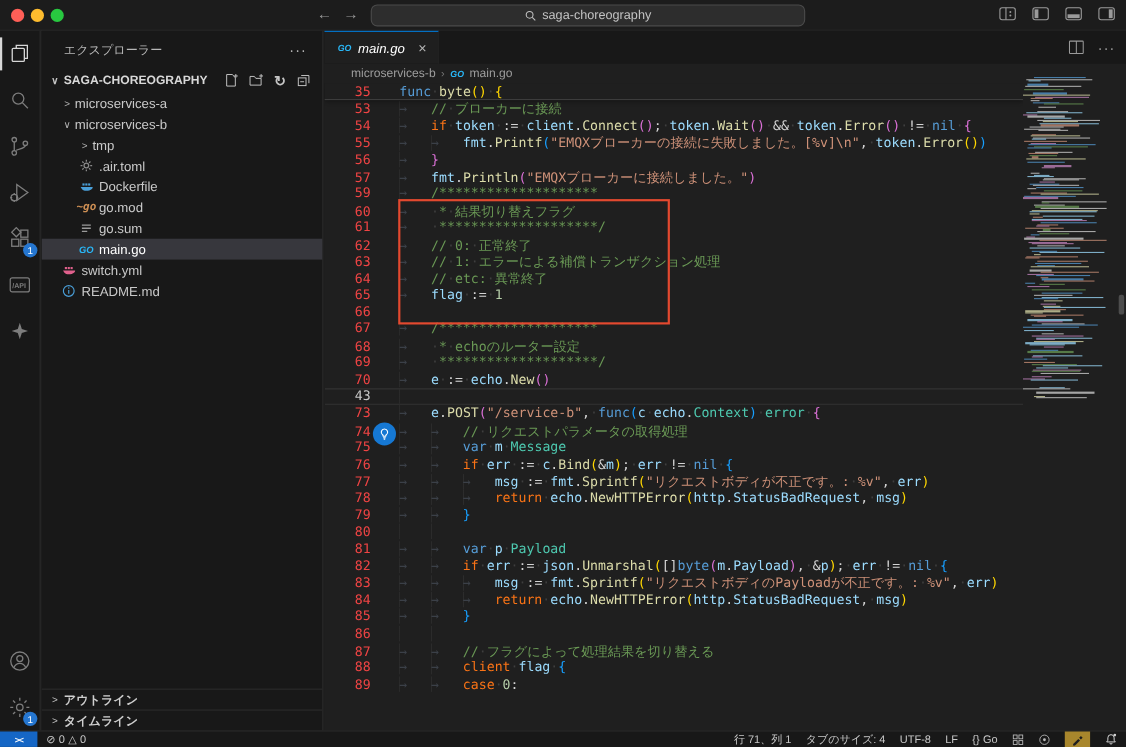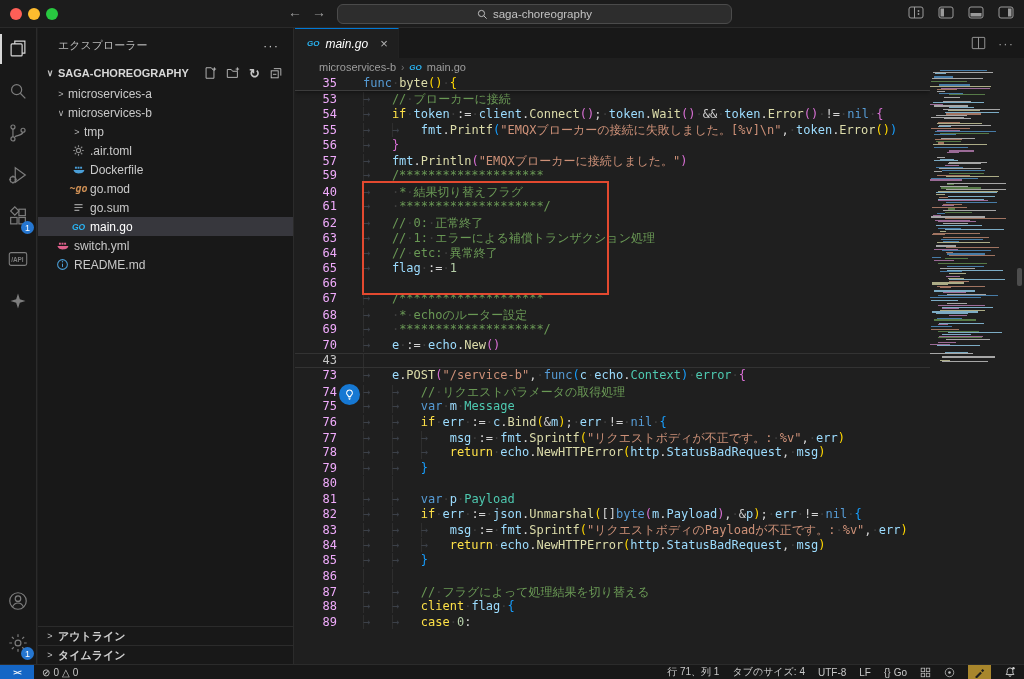--- a/index.html
+++ b/index.html
@@ -54,29 +54,29 @@
     border-top:1.5px solid #0078d4;border-right:1px solid #222;color:#fff;font-size:12px;
     font-style:italic;cursor:pointer;}
   .tab .close{font-style:normal;color:#b5b5b5;margin-left:6px;font-size:13px;}
   .ed-acts{position:absolute;right:10px;top:0;height:30px;display:flex;gap:12px;align-items:center;color:#9a9a9a;}
   .crumbs{height:18px;display:flex;align-items:center;gap:5px;padding-left:24px;font-size:11px;color:#9d9d9d;}
   .crumbs .sep{color:#767676;font-size:10px;}
   .goico{font-size:8px;font-weight:bold;font-style:italic;color:#29b6f6;letter-spacing:0;}
 
   .codewrap{position:absolute;top:48px;left:0;right:94px;bottom:0;overflow:hidden;}
   .cl{height:15.4px;line-height:15.4px;white-space:pre;font:12px "DejaVu Sans Mono", monospace;position:relative;}
-  .cl .num{display:inline-block;width:42px;text-align:right;color:#f0abfc;margin-right:26px;font-style:normal;}
+  .cl .num{display:inline-block;width:42px;text-align:right;color:#ef4444;margin-right:26px;font-style:normal;}
   .cl.cur{box-shadow:inset 0 1px 0 #333333, inset 0 -1px 0 #333333;}
   .cl.cur .num{color:#c6c6c6;}
   .sticky{border-bottom:1px solid #3c3c3c;box-shadow:0 2px 4px rgba(0,0,0,.35);background:#1f1f1f;position:relative;z-index:3;}
   .ind{display:inline-block;width:4ch;color:#3b4048;
     background:linear-gradient(90deg,#2e2e2e 1px,transparent 1px);}
   .ind.bk{color:transparent;}
   .wsdot{color:#3e3e3e;}
-  .tk-kw{color:#569cd6;} .tk-ctrl{color:#fde047;} .tk-fn{color:#dcdcaa;}
+  .tk-kw{color:#569cd6;} .tk-ctrl{color:#f97316;} .tk-fn{color:#dcdcaa;}
   .tk-v{color:#9cdcfe;} .tk-s{color:#ce9178;} .tk-n{color:#b5cea8;}
   .tk-c{color:#6a9955;} .tk-p{color:#d4d4d4;} .tk-t{color:#4ec9b0;}
   .tk-b1{color:#ffd700;} .tk-b2{color:#da70d6;} .tk-b3{color:#179fff;}
 
   .minimap{position:absolute;top:42px;right:10px;width:84px;height:300px;overflow:hidden;cursor:pointer;}
   .scrollthumb{position:absolute;right:2px;top:240px;width:5px;height:18px;background:#4d4d4d;border-radius:2px;}
 
   
   .annotation{position:absolute;left:362px;top:181px;width:247px;height:114px;
     border:2px solid #e3492f;z-index:5;pointer-events:none;}
@@ -340,21 +340,21 @@
       <div id="sticky-holder">
           <div class="cl sticky"><span class="num">35</span><span class="tk-kw">func</span><span class="wsdot">·</span><span class="tk-fn">byte</span><span class="tk-b1">()</span><span class="wsdot">·</span><span class="tk-b1">{</span></div>
         </div>
       <div id="lines-holder">
           <div class="cl"><span class="num">53</span><span class="ind">→</span><span class="tk-c">//</span><span class="wsdot">·</span><span class="tk-c">ブローカーに接続</span></div>
           <div class="cl"><span class="num">54</span><span class="ind">→</span><span class="tk-ctrl">if</span><span class="wsdot">·</span><span class="tk-v">token</span><span class="wsdot">·</span><span class="tk-p">:=</span><span class="wsdot">·</span><span class="tk-v">client</span><span class="tk-p">.</span><span class="tk-fn">Connect</span><span class="tk-b2">()</span><span class="tk-p">;</span><span class="wsdot">·</span><span class="tk-v">token</span><span class="tk-p">.</span><span class="tk-fn">Wait</span><span class="tk-b2">()</span><span class="wsdot">·</span><span class="tk-p">&amp;&amp;</span><span class="wsdot">·</span><span class="tk-v">token</span><span class="tk-p">.</span><span class="tk-fn">Error</span><span class="tk-b2">()</span><span class="wsdot">·</span><span class="tk-p">!=</span><span class="wsdot">·</span><span class="tk-kw">nil</span><span class="wsdot">·</span><span class="tk-b2">{</span></div>
           <div class="cl"><span class="num">55</span><span class="ind">→</span><span class="ind">→</span><span class="tk-v">fmt</span><span class="tk-p">.</span><span class="tk-fn">Printf</span><span class="tk-b3">(</span><span class="tk-s">"EMQXブローカーの接続に失敗しました。[%v]\n"</span><span class="tk-p">,</span><span class="wsdot">·</span><span class="tk-v">token</span><span class="tk-p">.</span><span class="tk-fn">Error</span><span class="tk-b1">()</span><span class="tk-b3">)</span></div>
           <div class="cl"><span class="num">56</span><span class="ind">→</span><span class="tk-b2">}</span></div>
           <div class="cl"><span class="num">57</span><span class="ind">→</span><span class="tk-v">fmt</span><span class="tk-p">.</span><span class="tk-fn">Println</span><span class="tk-b2">(</span><span class="tk-s">"EMQXブローカーに接続しました。"</span><span class="tk-b2">)</span></div>
           <div class="cl"><span class="num">59</span><span class="ind">→</span><span class="tk-c">/********************</span></div>
-          <div class="cl"><span class="num">40</span><span class="ind">→</span><span class="wsdot">·</span><span class="tk-c">*</span><span class="wsdot">·</span><span class="tk-c">結果切り替えフラグ</span></div>
+          <div class="cl"><span class="num">60</span><span class="ind">→</span><span class="wsdot">·</span><span class="tk-c">*</span><span class="wsdot">·</span><span class="tk-c">結果切り替えフラグ</span></div>
           <div class="cl"><span class="num">61</span><span class="ind">→</span><span class="wsdot">·</span><span class="tk-c">********************/</span></div>
           <div class="cl"><span class="num">62</span><span class="ind">→</span><span class="tk-c">//</span><span class="wsdot">·</span><span class="tk-c">0:</span><span class="wsdot">·</span><span class="tk-c">正常終了</span></div>
           <div class="cl"><span class="num">63</span><span class="ind">→</span><span class="tk-c">//</span><span class="wsdot">·</span><span class="tk-c">1:</span><span class="wsdot">·</span><span class="tk-c">エラーによる補償トランザクション処理</span></div>
           <div class="cl"><span class="num">64</span><span class="ind">→</span><span class="tk-c">//</span><span class="wsdot">·</span><span class="tk-c">etc:</span><span class="wsdot">·</span><span class="tk-c">異常終了</span></div>
           <div class="cl"><span class="num">65</span><span class="ind">→</span><span class="tk-v">flag</span><span class="wsdot">·</span><span class="tk-p">:=</span><span class="wsdot">·</span><span class="tk-n">1</span></div>
           <div class="cl"><span class="num">66</span><span class="ind bk">→</span></div>
           <div class="cl"><span class="num">67</span><span class="ind">→</span><span class="tk-c">/********************</span></div>
           <div class="cl"><span class="num">68</span><span class="ind">→</span><span class="wsdot">·</span><span class="tk-c">*</span><span class="wsdot">·</span><span class="tk-c">echoのルーター設定</span></div>
           <div class="cl"><span class="num">69</span><span class="ind">→</span><span class="wsdot">·</span><span class="tk-c">********************/</span></div>
           <div class="cl"><span class="num">70</span><span class="ind">→</span><span class="tk-v">e</span><span class="wsdot">·</span><span class="tk-p">:=</span><span class="wsdot">·</span><span class="tk-v">echo</span><span class="tk-p">.</span><span class="tk-fn">New</span><span class="tk-b2">()</span></div>

